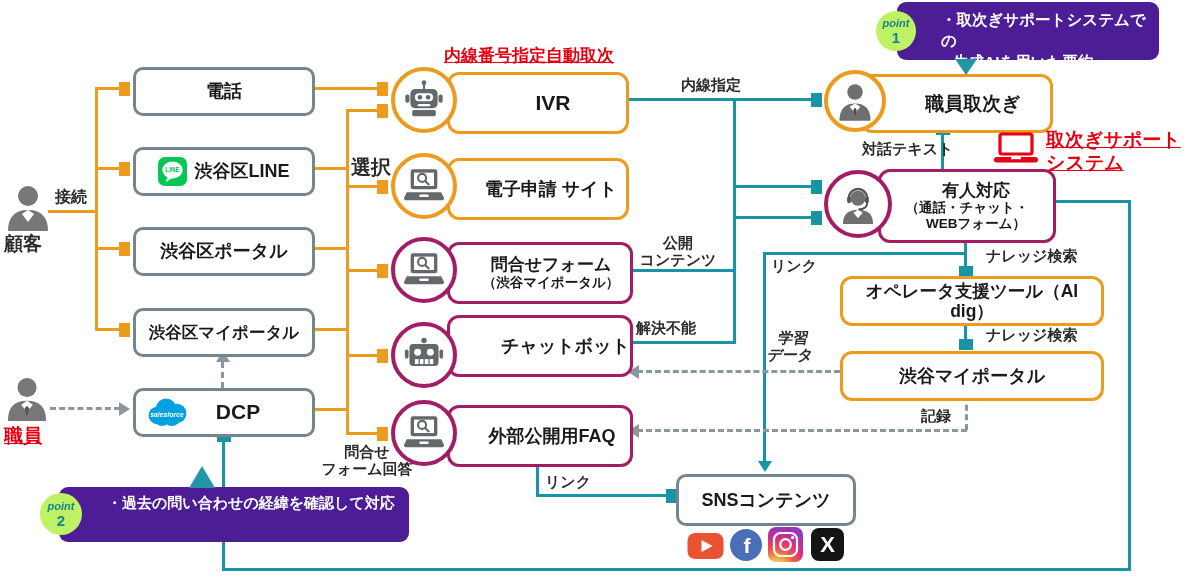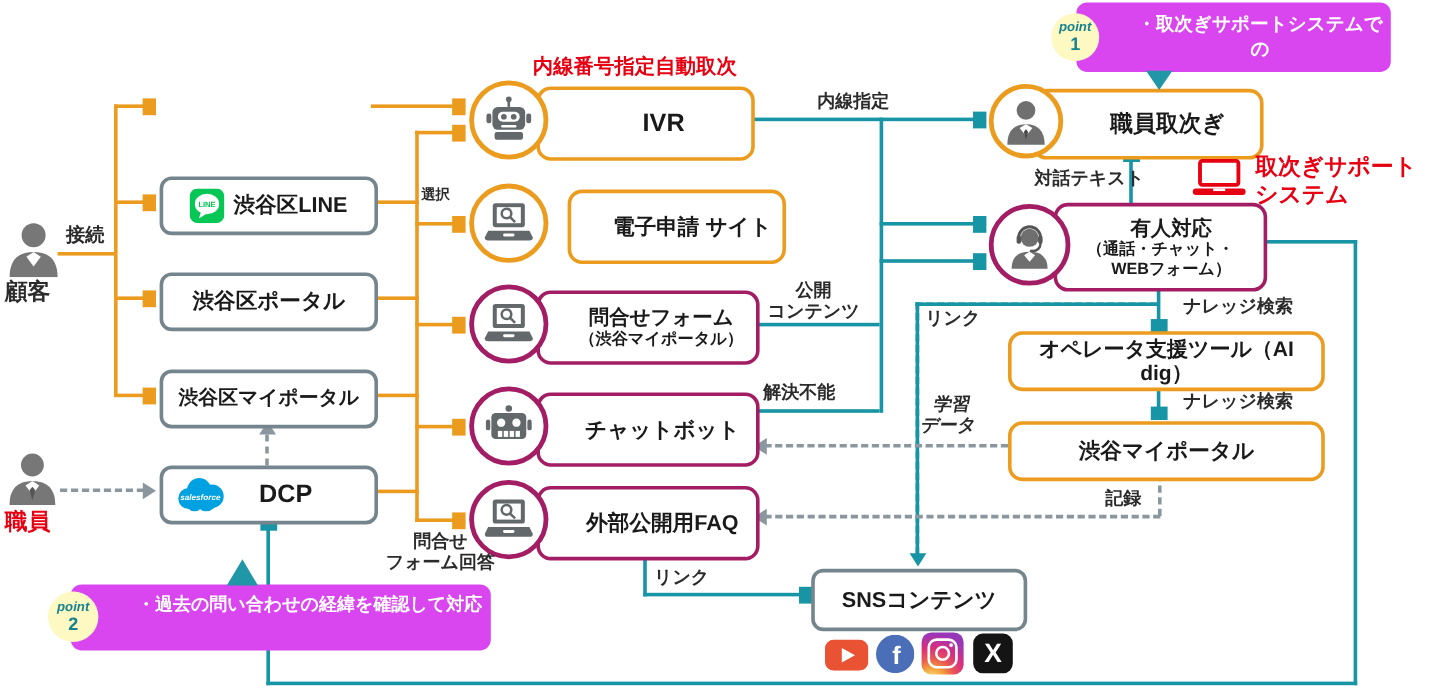--- a/index.html
+++ b/index.html
@@ -24,23 +24,23 @@
   .gbox{border:3px solid #75858D;border-radius:10px;}
   .nbox{border:3px solid;border-radius:12px;}
   .nbox.ob{border-color:#EB9C1E;}
   .nbox.pb{border-color:#A21D64;}
   .circle{position:absolute;background:#fff;border-radius:50%;border:4px solid;display:flex;
       align-items:center;justify-content:center;z-index:4;}
   .circle.ob{border-color:#EB9C1E;}
   .circle.pb{border-color:#A21D64;}
   .lbl{position:absolute;font-size:15px;font-weight:bold;color:#2b2b2b;white-space:nowrap;z-index:4;line-height:1.15;}
   .lbl.center{text-align:center;}
-  .red{color:#E60012;}
-  .callout{position:absolute;background:#d946ef;border-radius:9px;color:#fff;font-weight:bold;z-index:5;text-align:center;}
-  .badge{position:absolute;background:#fef9c3;border-radius:50%;display:flex;flex-direction:column;
+  .red{color:#E60012;text-decoration:underline;}
+  .callout{position:absolute;background:#4c1d95;border-radius:9px;color:#fff;font-weight:bold;z-index:5;}
+  .badge{position:absolute;background:#bef264;border-radius:50%;display:flex;flex-direction:column;
       align-items:center;justify-content:center;color:#17828F;z-index:6;line-height:1;}
   .badge .bw{font-style:italic;font-size:11px;font-weight:bold;}
   .badge .bn{font-size:15px;font-weight:bold;margin-top:1px;}
   .ctx{position:absolute;width:0;height:0;z-index:6;}
   .sns-ico{position:absolute;z-index:4;border-radius:8px;display:flex;align-items:center;justify-content:center;}
 </style>
 </head>
 <body>
 
 <div class="canvas">
@@ -53,20 +53,23 @@
   <div class="lbl" style="left:4px;top:233px;font-size:19px;">顧客</div>
 
   <svg style="position:absolute;left:6px;top:374px;z-index:4" width="42" height="48" viewBox="0 0 44 48">
     <circle cx="22" cy="13" r="10" fill="#777"></circle>
     <path d="M2 48 Q2 27 22 27 Q42 27 42 48 Z" fill="#777"></path>
     <path d="M22 27 L16 31 L22 39 L28 31 Z" fill="#fff"></path>
     <path d="M22 32 L19.5 35 L22 44 L24.5 35 Z" fill="#555"></path>
   </svg>
   <div class="lbl red" style="left:4px;top:425px;font-size:19px;">職員</div>
 
+  <div class="gbox" style="left:133px;top:67px;width:176px;height:43px;">
+    <span>電話</span>
+  </div>
 
   <div class="gbox" style="left:133px;top:147px;width:176px;height:43px;gap:7px;">
     <svg width="29" height="29" viewBox="0 0 30 30">
       <rect x="0" y="0" width="30" height="30" rx="7" fill="#06C755"></rect>
       <ellipse cx="15" cy="13.5" rx="10.5" ry="8.8" fill="#fff"></ellipse>
       <polygon points="10,20 8,26 16,21" fill="#fff"></polygon>
       <text x="15" y="16" text-anchor="middle" font-size="6.5" font-weight="bold" fill="#06C755">LINE</text>
     </svg>
     <span>渋谷区LINE</span>
   </div>
@@ -104,21 +107,21 @@
       <rect x="1.5" y="17" width="4.5" height="9" rx="2" fill="#63686B"></rect>
       <rect x="38" y="17" width="4.5" height="9" rx="2" fill="#63686B"></rect>
       <rect x="12" y="15.5" width="20" height="9" rx="4.5" fill="#fff"></rect>
       <circle cx="17.5" cy="20" r="2.6" fill="#63686B"></circle>
       <circle cx="26.5" cy="20" r="2.6" fill="#63686B"></circle>
       <rect x="15" y="27.5" width="14" height="2.4" rx="1.2" fill="#fff"></rect>
       <rect x="9" y="34" width="26" height="7" rx="2" fill="#63686B"></rect>
     </svg>
   </div>
 
-  <div class="nbox ob" style="left:473px;top:158px;width:176px;height:56px;">
+  <div class="nbox ob" style="left:447px;top:158px;width:176px;height:56px;">
     <span style="margin-left:26px;">電子申請 サイト</span>
   </div>
   <div class="circle ob" style="left:391px;top:153px;width:58px;height:58px;">
     <svg width="42" height="36" viewBox="0 0 44 37">
       <rect x="8" y="1" width="28" height="21" rx="2.5" fill="#63686B"></rect>
       <rect x="11.5" y="4.5" width="21" height="14" fill="#fff"></rect>
       <circle cx="20" cy="10" r="4.2" fill="none" stroke="#63686B" stroke-width="2.2"></circle>
       <line x1="23.2" y1="13.2" x2="27.5" y2="17.5" stroke="#63686B" stroke-width="2.2"></line>
       <path d="M4 25 L40 25 L43 31 Q43 33.5 40 33.5 L4 33.5 Q1 33.5 1 31 Z" fill="#63686B"></path>
       <rect x="17" y="27.5" width="10" height="2.6" rx="1.3" fill="#fff"></rect>
@@ -133,21 +136,21 @@
     <svg width="42" height="36" viewBox="0 0 44 37">
       <rect x="8" y="1" width="28" height="21" rx="2.5" fill="#63686B"></rect>
       <rect x="11.5" y="4.5" width="21" height="14" fill="#fff"></rect>
       <circle cx="20" cy="10" r="4.2" fill="none" stroke="#63686B" stroke-width="2.2"></circle>
       <line x1="23.2" y1="13.2" x2="27.5" y2="17.5" stroke="#63686B" stroke-width="2.2"></line>
       <path d="M4 25 L40 25 L43 31 Q43 33.5 40 33.5 L4 33.5 Q1 33.5 1 31 Z" fill="#63686B"></path>
       <rect x="17" y="27.5" width="10" height="2.6" rx="1.3" fill="#fff"></rect>
     </svg>
   </div>
 
-  <div class="nbox pb" style="left:447px;top:327px;width:180px;height:56px;">
+  <div class="nbox pb" style="left:447px;top:315px;width:180px;height:56px;justify-content:flex-end;">
     <span style="margin-left:24px;">チャットボット</span>
   </div>
   <div class="circle pb" style="left:391px;top:322px;width:58px;height:58px;">
     <svg width="40" height="40" viewBox="0 0 44 44">
       <circle cx="22" cy="6" r="3" fill="#63686B"></circle>
       <rect x="6" y="10" width="32" height="24" rx="4" fill="#63686B"></rect>
       <rect x="1" y="16" width="4" height="10" rx="2" fill="#63686B"></rect>
       <rect x="39" y="16" width="4" height="10" rx="2" fill="#63686B"></rect>
       <circle cx="15" cy="19" r="3.8" fill="#fff"></circle>
       <circle cx="29" cy="19" r="3.8" fill="#fff"></circle>
@@ -228,20 +231,21 @@
       <circle cx="13.5" cy="13.5" r="5.3" fill="none" stroke="#fff" stroke-width="2.2"></circle>
       <circle cx="20.6" cy="6.6" r="1.6" fill="#fff"></circle>
     </svg>
   </div>
   <div class="sns-ico" style="left:811px;top:528px;width:33px;height:33px;background:#141414;color:#fff;font-weight:bold;font-size:22px;">
     <span>X</span>
   </div>
 
   <div class="callout" style="left:897px;top:2px;width:262px;height:58px;padding:8px 0 0 44px;box-sizing:border-box;font-size:15.5px;">
     <div>・取次ぎサポートシステムでの</div>
+    <div style="margin-left:12px;">生成AIを用いた要約</div>
   </div>
   <div class="ctx" style="left:955px;top:59px;border-left:11px solid transparent;border-right:11px solid transparent;border-top:16px solid #2196A6;"></div>
   <div class="badge" style="left:876px;top:11px;width:40px;height:40px;">
     <span class="bw">point</span>
     <span class="bn">1</span>
   </div>
 
   <div class="callout" style="left:59px;top:487px;width:350px;height:55px;padding:7px 0 0 48px;box-sizing:border-box;font-size:15px;">
     <div>・過去の問い合わせの経緯を確認して対応</div>
   </div>
@@ -255,21 +259,21 @@
     <rect x="7" y="2" width="32" height="20" rx="2" fill="#fff" stroke="#E60012" stroke-width="3.2"></rect>
     <rect x="1" y="25" width="44" height="5.5" rx="2.7" fill="#E60012"></rect>
     <rect x="18" y="25" width="10" height="2.2" fill="#fff"></rect>
   </svg>
   <div class="lbl red" style="left:1046px;top:129px;font-size:19px;line-height:1.2;">
     <div>取次ぎサポート</div>
     <div>システム</div>
   </div>
 
   <div class="lbl" style="left:55px;top:188px;font-size:16px;">接続</div>
-  <div class="lbl" style="left:351px;top:156px;font-size:12px;">選択</div>
+  <div class="lbl" style="left:351px;top:156px;font-size:20px;">選択</div>
   <div class="lbl center" style="left:312px;top:443px;width:110px;">
     <div>問合せ</div>
     <div>フォーム回答</div>
   </div>
   <div class="lbl" style="left:661px;top:76px;margin-left:20px;">内線指定</div>
   <div class="lbl center" style="left:628px;top:234px;width:100px;">
     <div>公開</div>
     <div>コンテンツ</div>
   </div>
   <div class="lbl" style="left:636px;top:319px;">解決不能</div>

